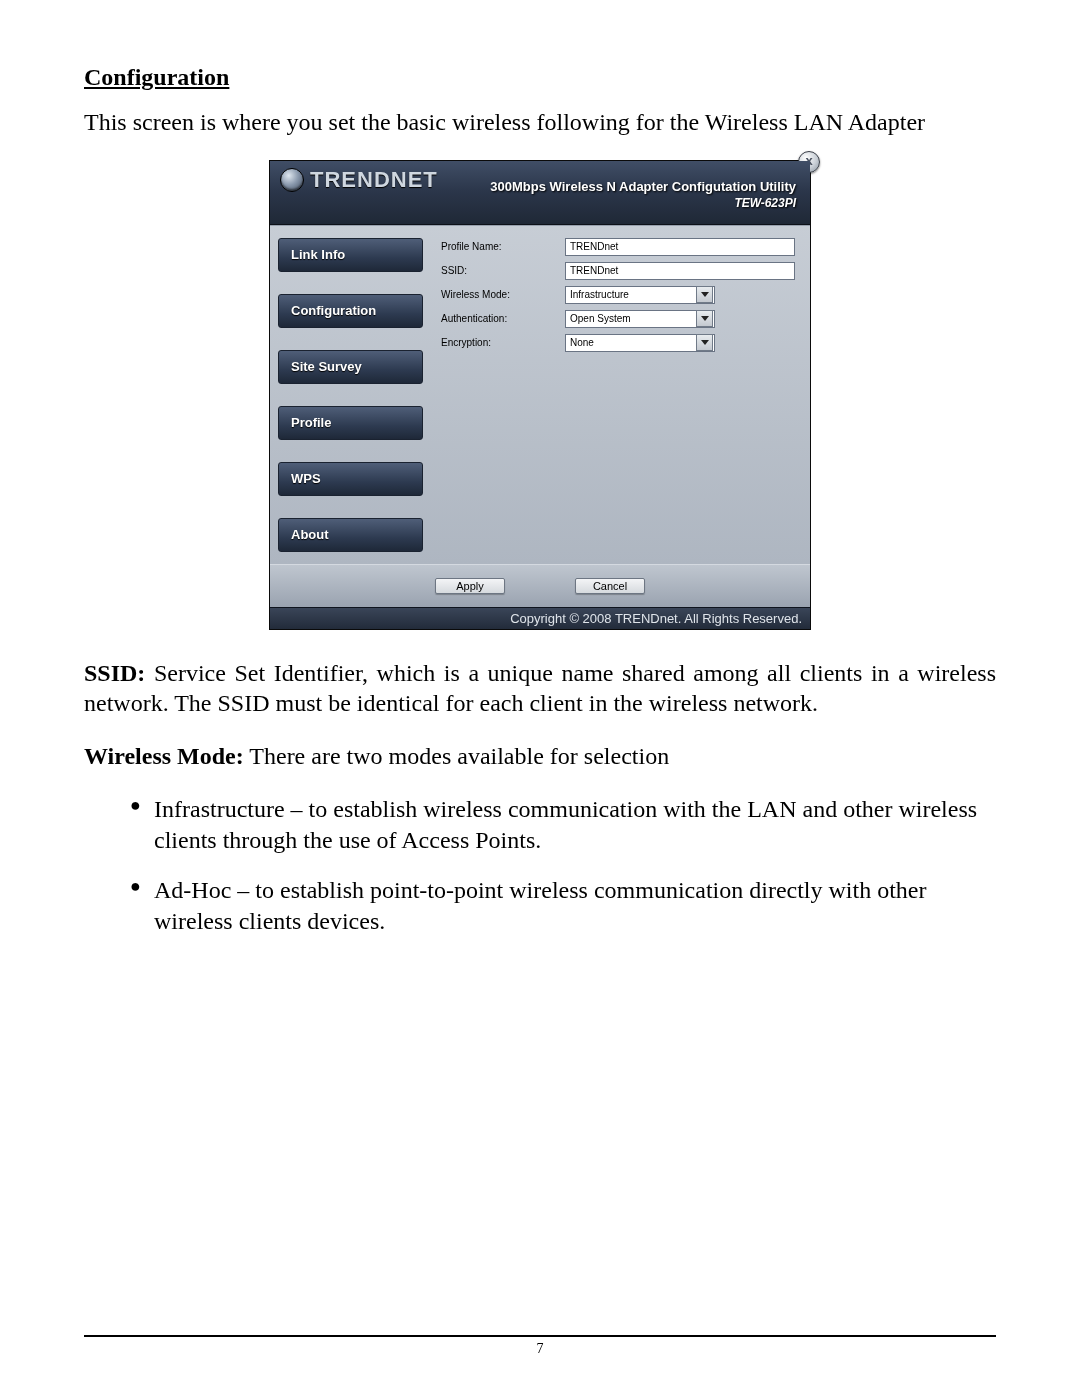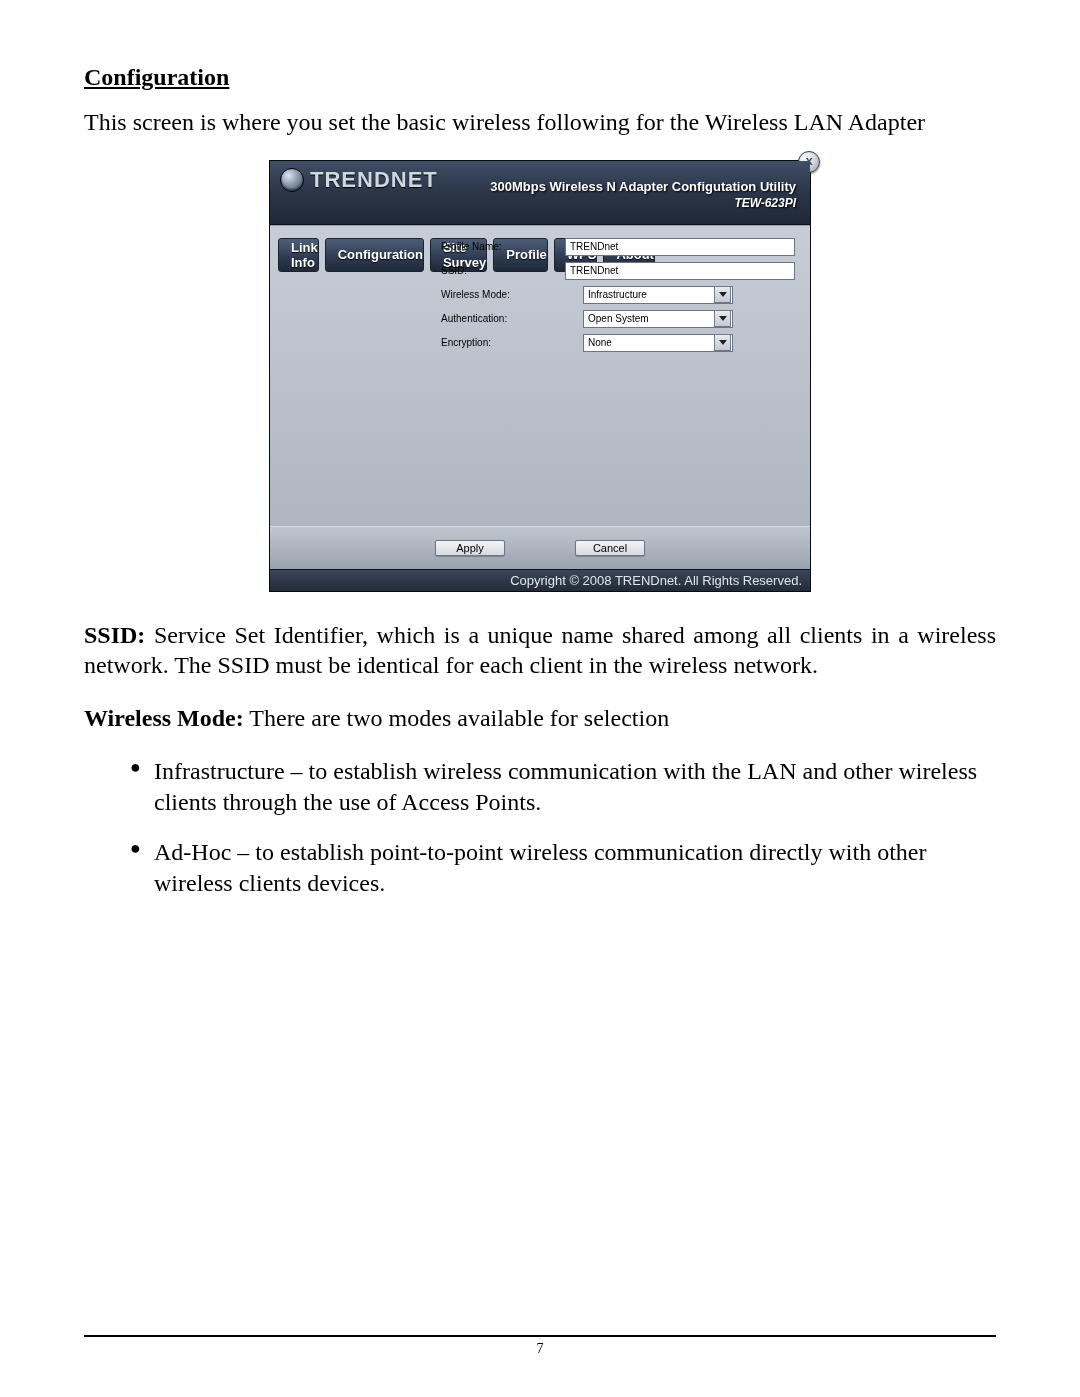--- a/index.html
+++ b/index.html
@@ -126,22 +126,22 @@
   .win-body {
     display: flex;
     background: linear-gradient(#c7cdd5, #aeb6c1);
     min-height: 300px;
     border-top: 1px solid #98a1ae;
   }
   .sidebar {
     width: 145px;
     padding: 12px 8px;
     display: flex;
-    flex-direction: row;
-    gap: 6px;
+    flex-direction: column;
+    gap: 22px;
   }
   .nav-item {
     height: 32px;
     background: linear-gradient(#4f5e78, #2d3a50 60%, #1e2838);
     border: 1px solid #1a2230;
     border-radius: 3px;
     color: #fff;
     font-size: 13px;
     font-weight: bold;
     display: flex;
@@ -179,21 +179,20 @@
     border: 1px solid #6a7484;
     height: 18px;
     padding: 0 2px 0 4px;
     font: 10px Tahoma, Arial, sans-serif;
     color: #000;
     box-sizing: border-box;
     display: flex;
     align-items: center;
     justify-content: space-between;
     cursor: pointer;
-    margin-left: 18px;
   }
   .drop-btn {
     width: 15px; height: 15px;
     background: linear-gradient(#e8ecef,#c4c9d0);
     border: 1px solid #707a88;
     display: flex; align-items: center; justify-content: center;
     margin-right: -1px;
   }
   .drop-btn::after {
     content:"";

